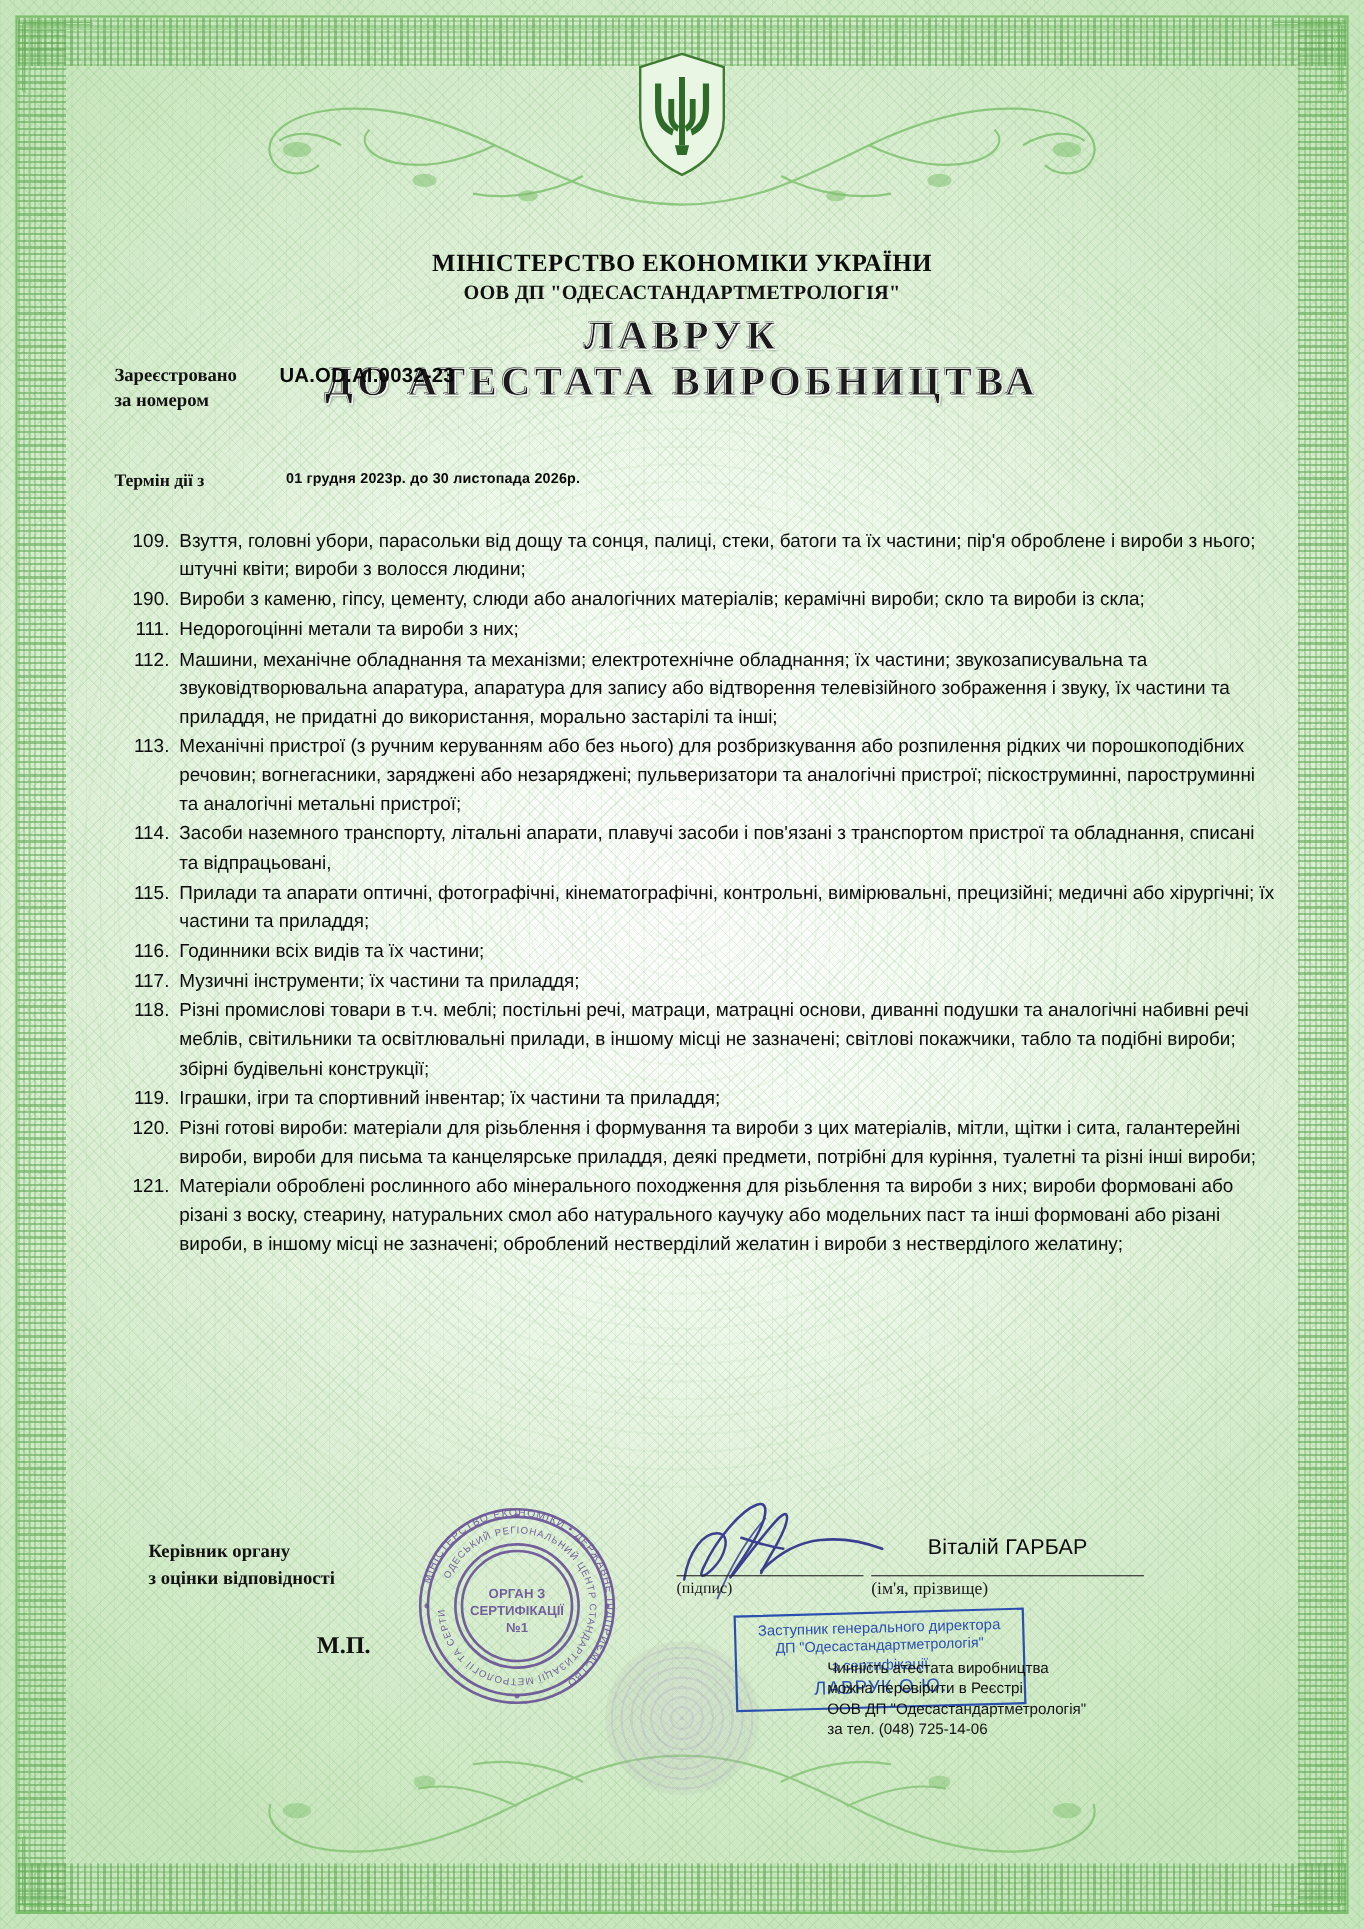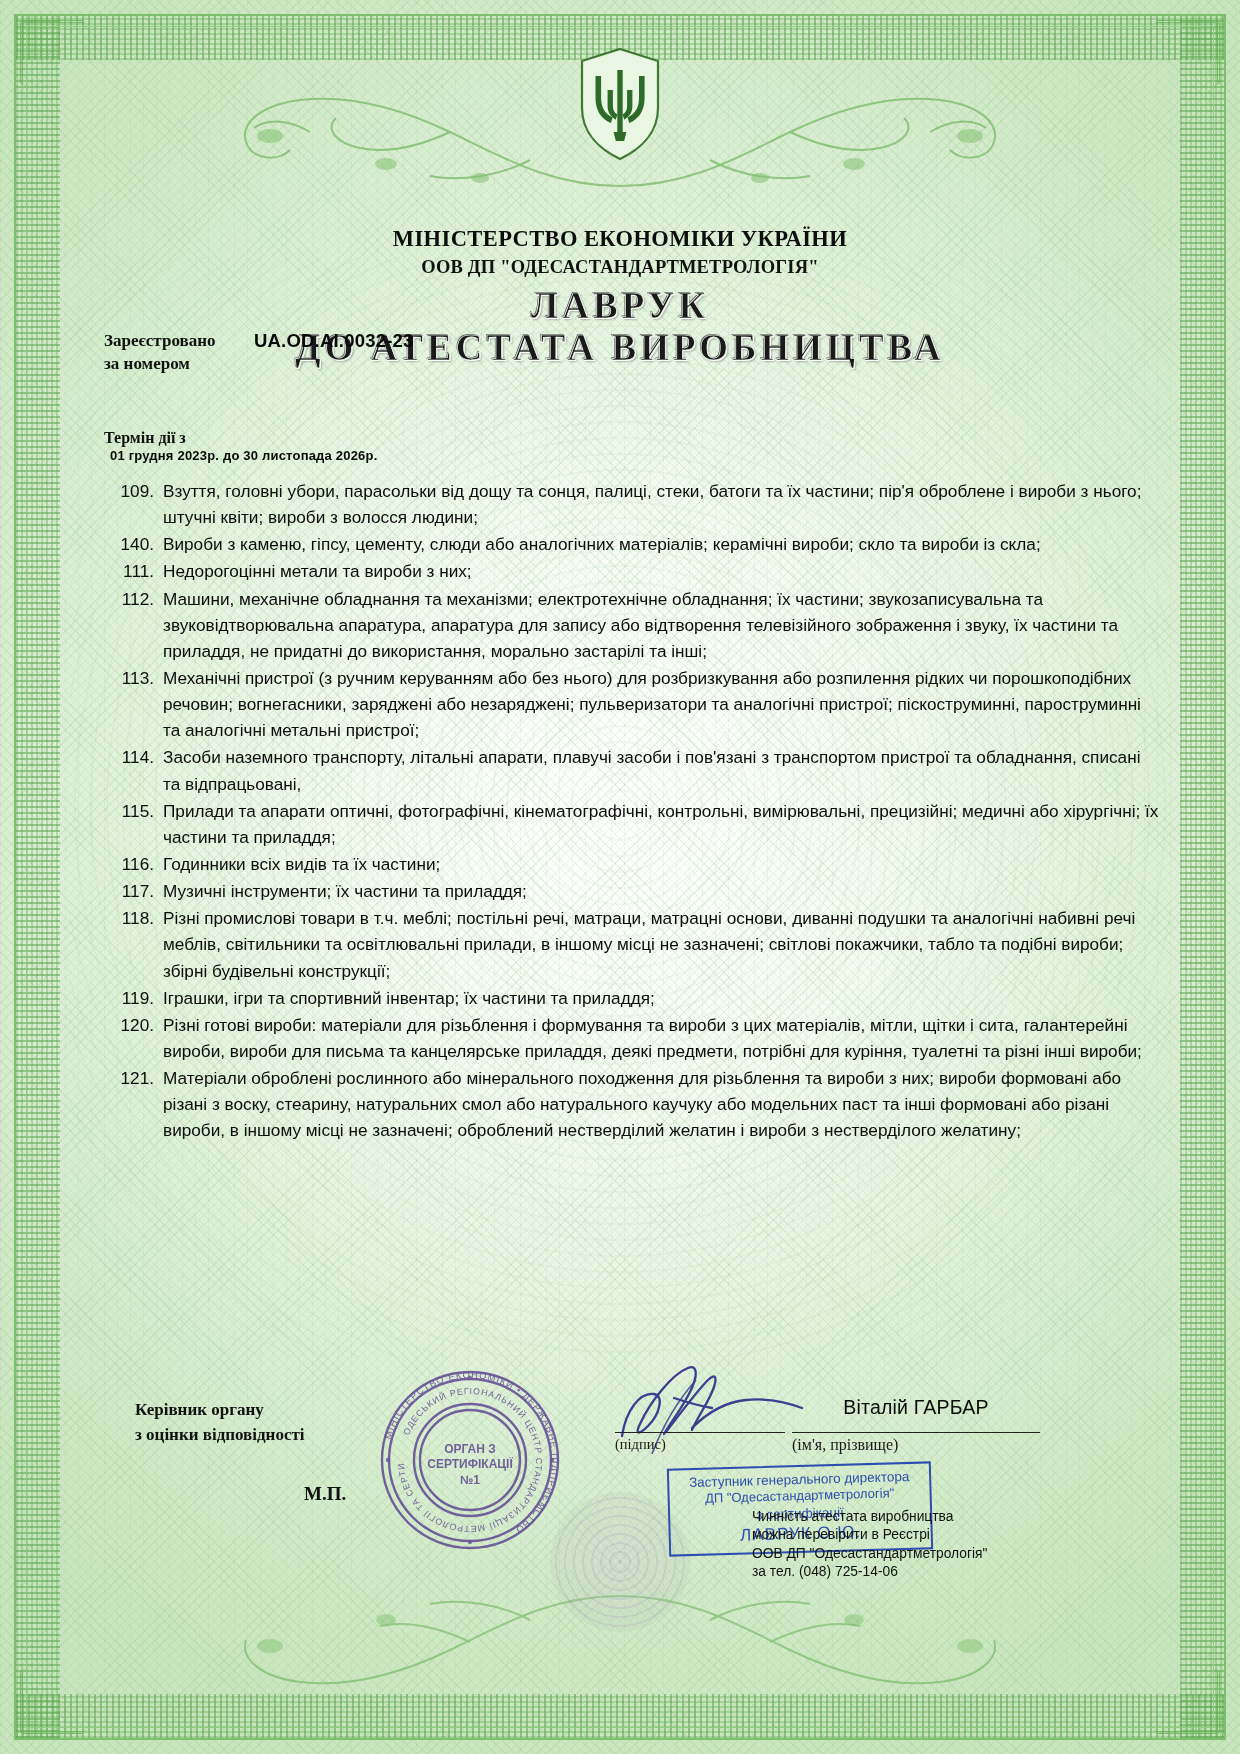--- a/index.html
+++ b/index.html
@@ -107,44 +107,44 @@
   .frow .lbl{
     font-family:"Liberation Serif", serif;
     font-size:17px;font-weight:bold;color:#111;
     width:150px;flex:none;line-height:1.33;
   }
   .frow .val{
     font-family:"Liberation Sans", sans-serif;
     font-size:18.5px;font-weight:bold;color:#0a0a0a;
     letter-spacing:.2px;
   }
-  .frow2{margin-top:52px;flex-direction:column;}
+  .frow2{margin-top:52px;}
   .frow2 .lbl{font-size:16px;}
   .frow2 .val{font-size:13px;margin-left:6px;}
 
   .list{position:absolute;left:106px;right:78px;top:478px;}
   .li{
     display:flex;align-items:flex-start;
     font-size:17.2px;color:#0c0c0c;line-height:1.52;
     margin-bottom:1px;
   }
   .li .num{width:48px;flex:none;text-align:right;padding-right:9px;}
   .li .txt{flex:1;}
 
   
   .sig{position:absolute;left:0;right:0;top:1380px;height:240px;}
   .sig-left{
     position:absolute;left:135px;top:18px;
     font-family:"Liberation Serif", serif;
     font-size:17px;font-weight:bold;color:#111;line-height:1.45;
   }
   .mp{
-    position:absolute;left:304px;top:103px;
-    font-family:"Liberation Serif", serif;
-    font-size:19px;font-weight:bold;color:#111;
+    position:absolute;left:288px;top:103px;
+    font-family:"Liberation Serif", serif;
+    font-size:22px;font-weight:bold;color:#111;
   }
   .rule-sign{position:absolute;left:615px;top:52px;width:170px;border-top:1.4px solid #222;}
   .rule-name{position:absolute;left:792px;top:52px;width:248px;border-top:1.4px solid #222;}
   .cap-sign{
     position:absolute;left:615px;top:56px;width:170px;text-align:left;
     font-family:"Liberation Serif", serif;font-size:14.5px;color:#1a1a1a;
   }
   .cap-name{
     position:absolute;left:792px;top:56px;width:248px;text-align:left;
     font-family:"Liberation Serif", serif;font-size:16px;color:#1a1a1a;
@@ -278,21 +278,21 @@
         <div class="val">01 грудня 2023р. до 30 листопада 2026р.</div>
       </div>
     </div>
 
     <div class="list">
       <div class="li">
           <span class="num">109.</span>
           <span class="txt">Взуття, головні убори, парасольки від дощу та сонця, палиці, стеки, батоги та їх частини; пір'я оброблене і вироби з нього; штучні квіти; вироби з волосся людини;</span>
         </div>
       <div class="li">
-          <span class="num">140.</span>
+          <span class="num">190.</span>
           <span class="txt">Вироби з каменю, гіпсу, цементу,  слюди або аналогічних матеріалів; керамічні вироби; скло та вироби із скла;</span>
         </div>
       <div class="li">
           <span class="num">111.</span>
           <span class="txt">Недорогоцінні метали та вироби з них;</span>
         </div>
       <div class="li">
           <span class="num">112.</span>
           <span class="txt">Машини, механічне обладнання та механізми; електротехнічне обладнання; їх частини; звукозаписувальна та звуковідтворювальна апаратура, апаратура для запису або відтворення телевізійного зображення і звуку, їх частини та приладдя, не придатні до використання, морально застарілі та інші;</span>
         </div>

